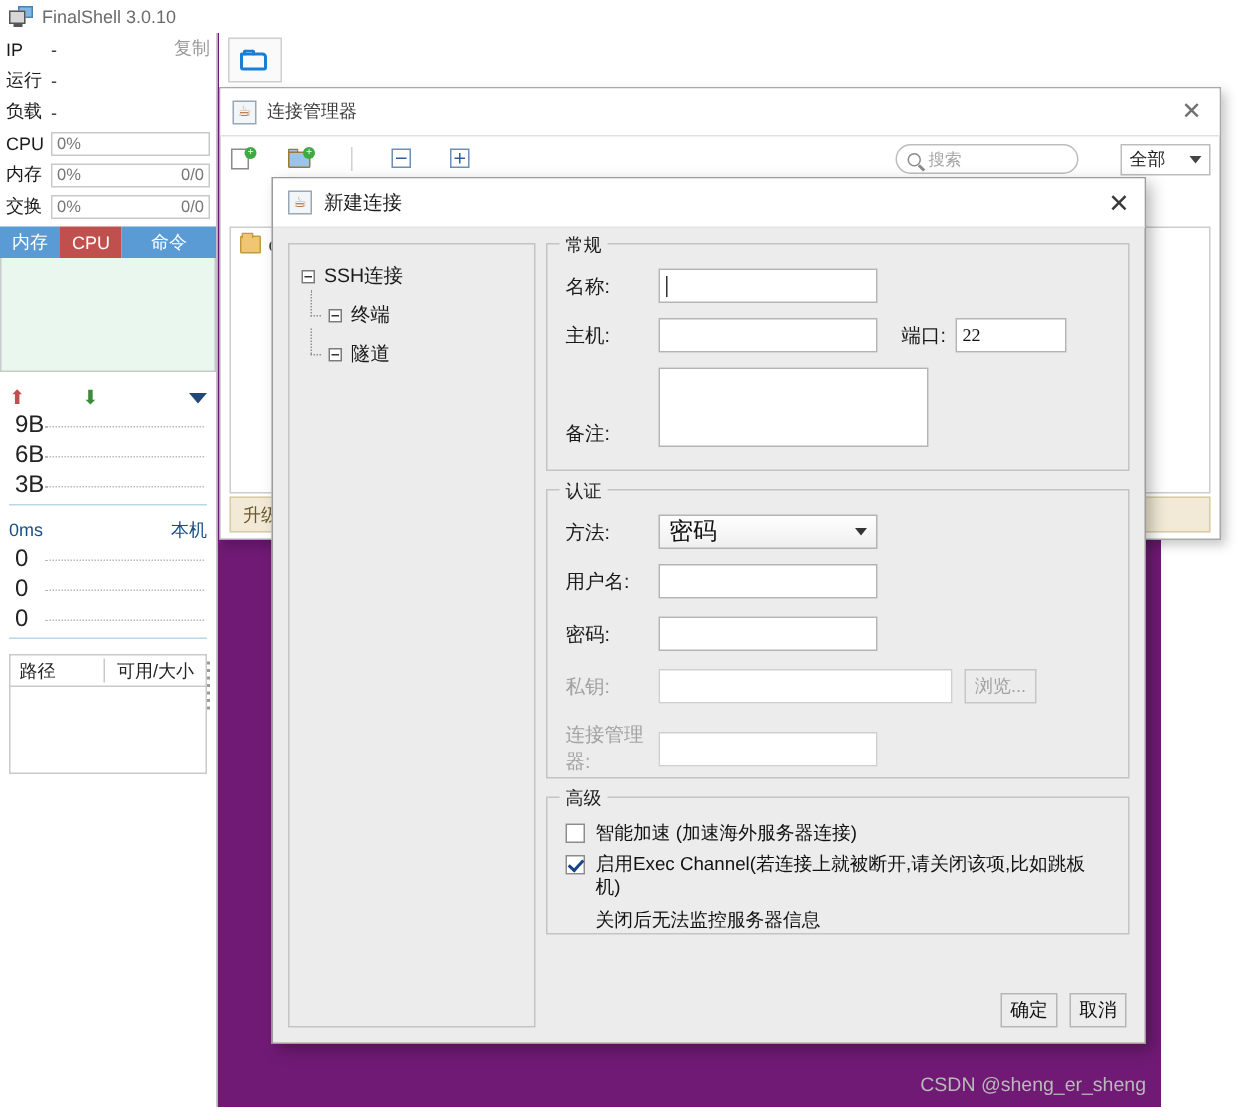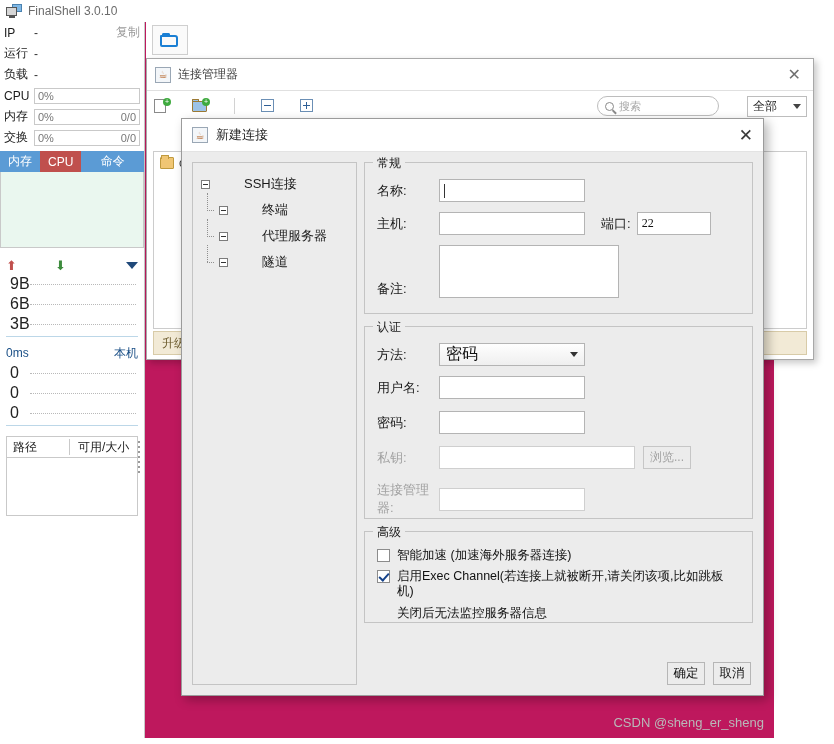--- a/index.html
+++ b/index.html
@@ -3,21 +3,21 @@
 <meta charset="utf-8">
 <style>
   * { box-sizing: border-box; }
   html, body {
     margin: 0; padding: 0;
     width: 834px; height: 744px;
     font-family: "Liberation Sans", "DejaVu Sans", sans-serif;
     background: #ffffff;
     overflow: hidden;
   }
-  #root { position: relative; width: 774px; height: 744px; background:#be185d;padding-left:36px; }
+  #root { position: relative; width: 774px; height: 744px; background:#701a75;padding-left:36px; }
 
   
   .app-titlebar {
     position:absolute; left:0; top:0; width:834px; height:22px;
     background:#ffffff; display:flex; align-items:center; padding-left:6px;
   }
   .app-title-text { font-size:12px; color:#6b6b6b; margin-left:6px; }
   .monitor-icon { width:16px; height:14px; position:relative; flex:0 0 auto; }
   .monitor-icon .scr-back { position:absolute; right:0; top:0; width:10px; height:8px;
      background:#7fb8e6; border:1px solid #4a82b0; }
@@ -150,21 +150,21 @@
   .dlg-title { height:33px; background:#fff; display:flex; align-items:center; padding:0 10px;
                border-bottom:1px solid #e3e3e3; }
   .dlg-title-text { margin-left:8px; font-size:13px; color:#1e1e1e; }
   .dlg-close { margin-left:auto; font-size:17px; color:#3a3a3a; line-height:1; }
 
   .dlg-inner { position:absolute; left:0; top:33px; right:0; bottom:0; padding:10px; }
   .tree-panel {
     position:absolute; left:10px; top:10px; width:165px; bottom:10px;
     background:#ececec; border:1px solid #c4c4c4; padding-top:8px;
   }
-  .tree-node { display:flex; align-items:center; height:26px; font-size:13px; color:#1a1a1a;gap:28px; }
+  .tree-node { display:flex; align-items:center; height:26px; font-size:13px; color:#1a1a1a; }
   .tree-node.root { padding-left:8px; }
   .tree-node.child { padding-left:26px; position:relative; }
   .tree-node.child:before {
     content:''; position:absolute; left:14px; top:-4px; width:1px; height:18px;
     border-left:1px dotted #8f8f8f;
   }
   .tree-node.child:after {
     content:''; position:absolute; left:14px; top:13px; width:7px; height:1px;
     border-top:1px dotted #8f8f8f;
   }
@@ -414,24 +414,20 @@
 
       <div class="tree-panel">
         <div class="tree-node root">
           <span class="tnbox"></span>
           <span>SSH连接</span>
         </div>
         <div class="tree-node child">
           <span class="tnbox"></span>
           <span>终端</span>
         </div>
-        <div class="tree-node child">
-          <span class="tnbox"></span>
-          <span>代理服务器</span>
-        </div>
         <div class="tree-node child last">
           <span class="tnbox"></span>
           <span>隧道</span>
         </div>
       </div>
 
       <div class="right-col">
 
         <div class="group" style="height:152px;">
           <span class="legend">常规</span>

